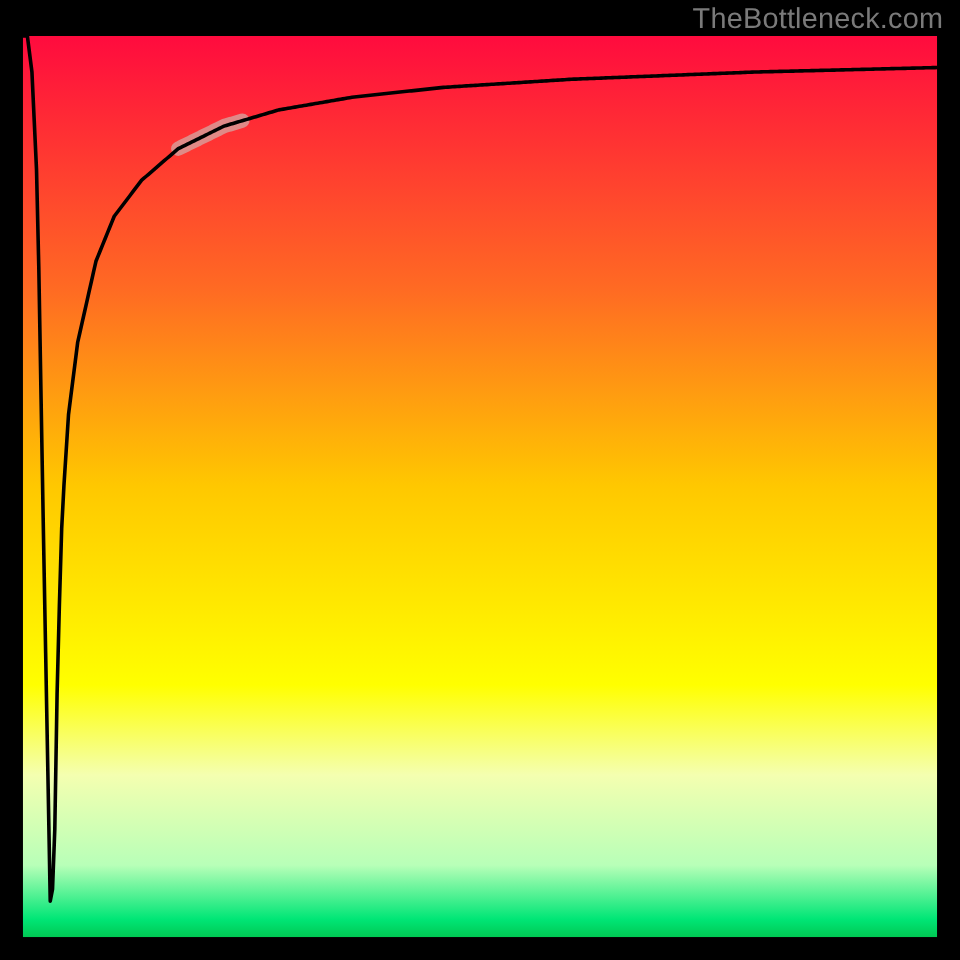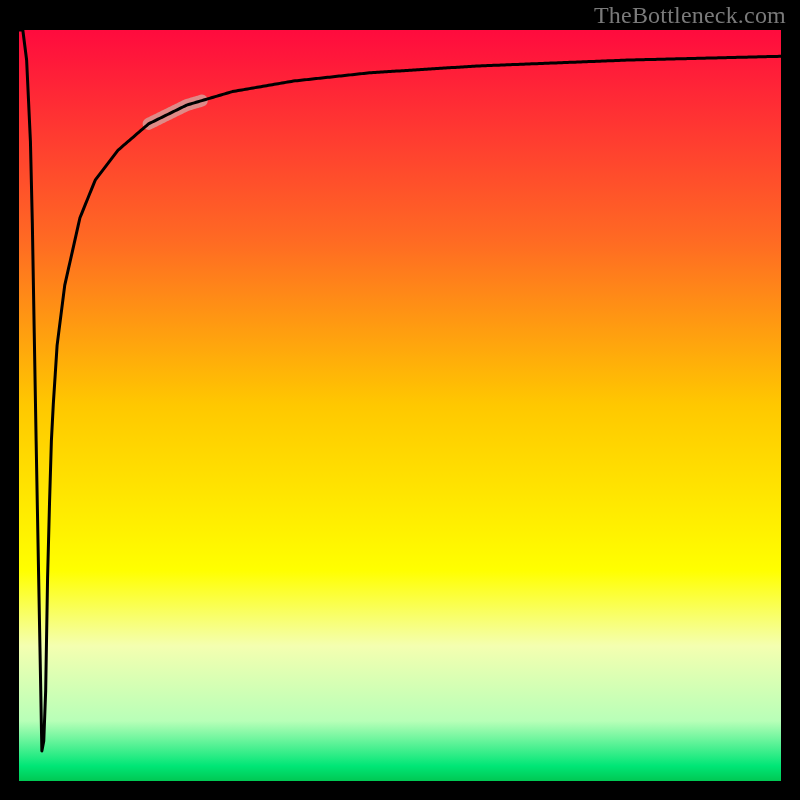--- a/index.html
+++ b/index.html
@@ -22,21 +22,21 @@
     position: absolute;
     left: 4px;
     top: 0px;
     width: 762px;
     height: 751px;
   }
   .watermark {
     position: absolute;
     top: 2px;
     right: 14px;
-    font-family: Liberation Serif, serif;
+    font-family: Liberation Sans, sans-serif;
     font-size: 24px;
     color: #7a7a7a;
     letter-spacing: 0.2px;
   }
 </style>
 </head>
 <body>
 
 <div class="watermark">TheBottleneck.com</div>
 

